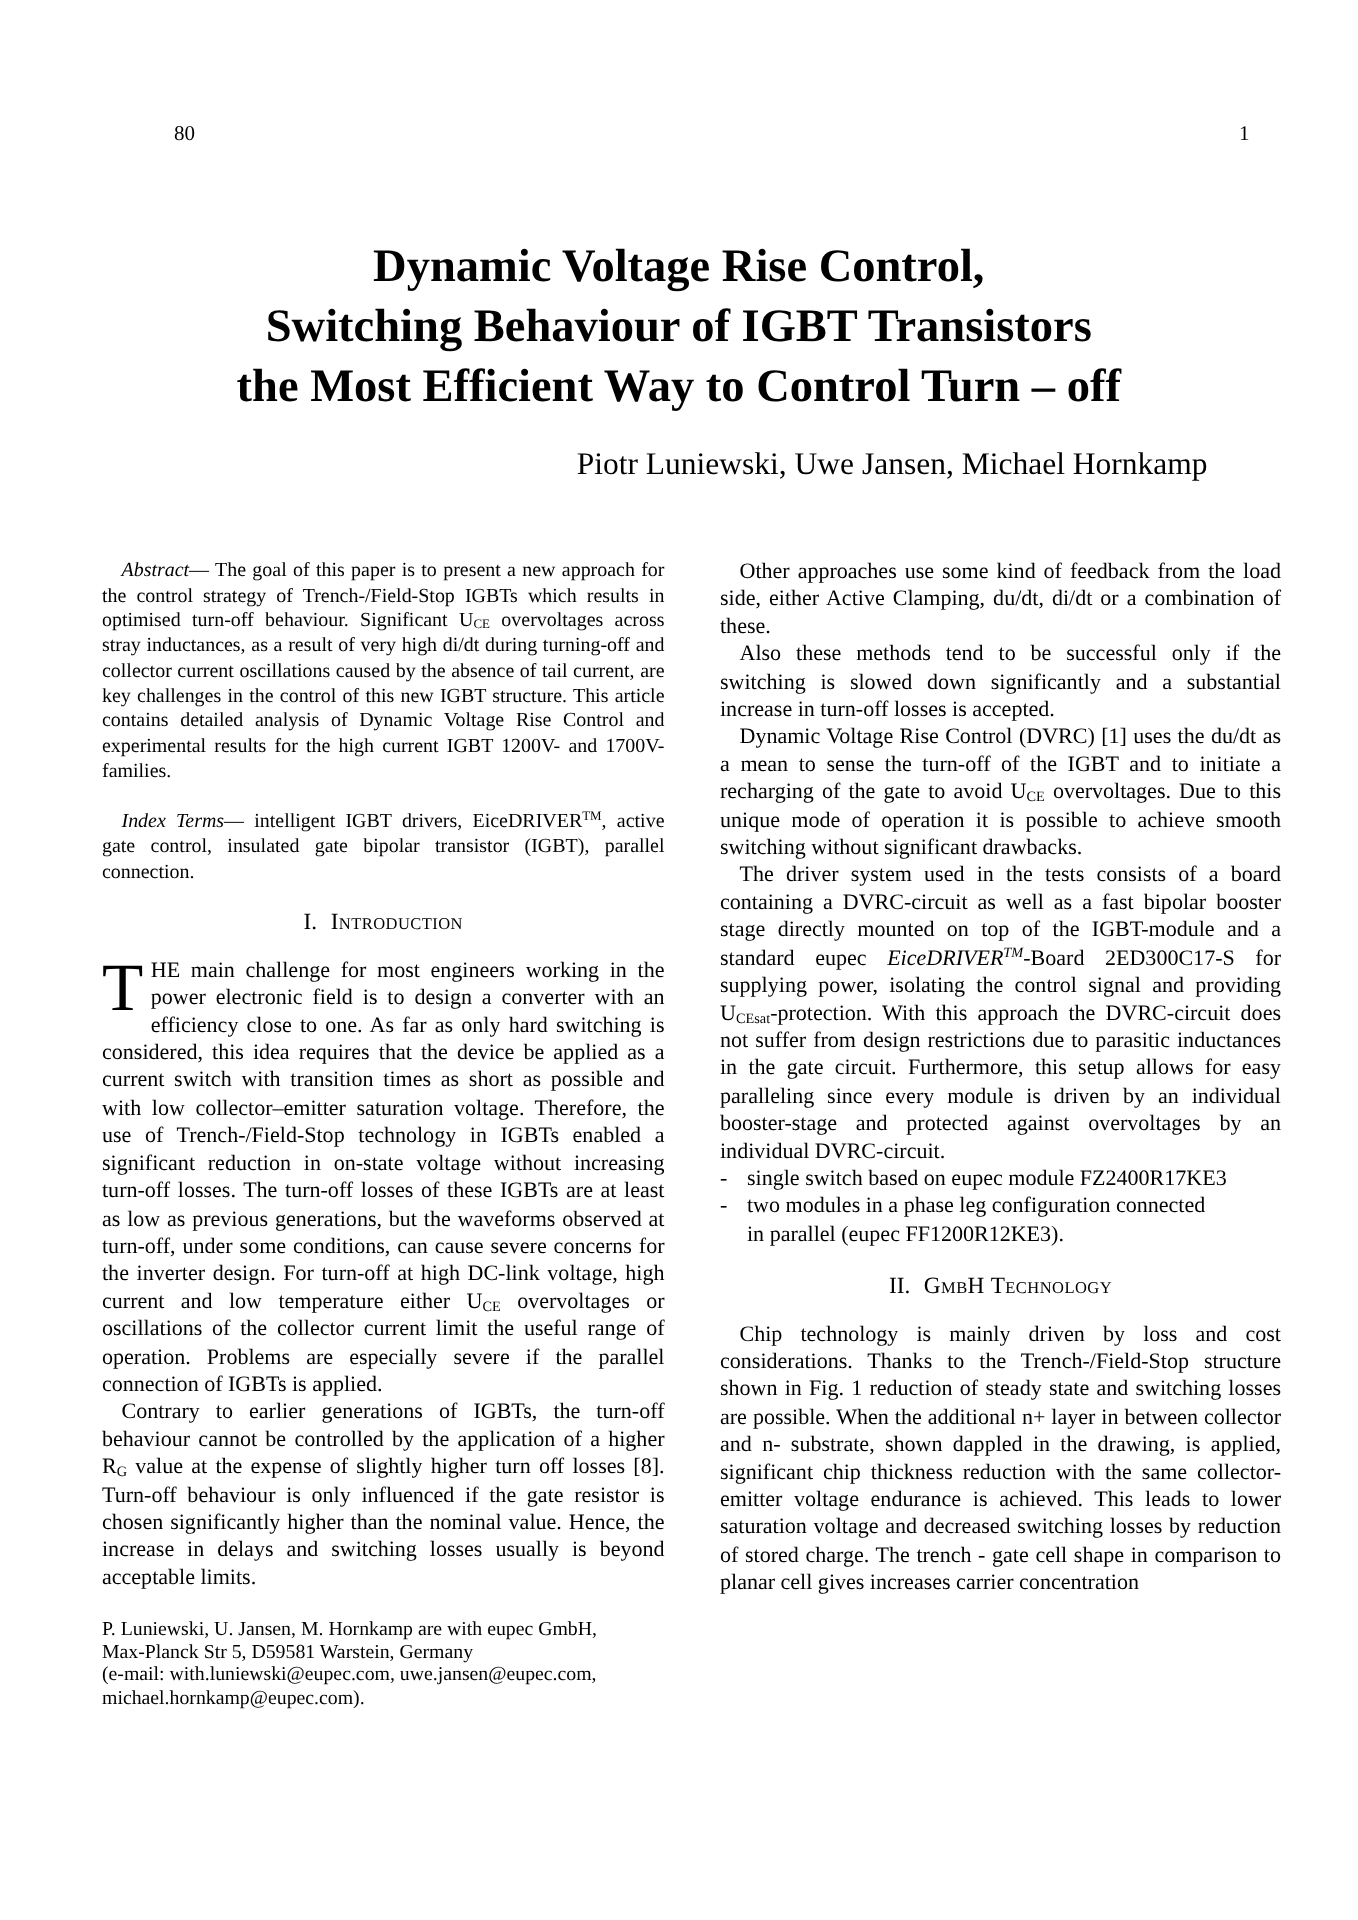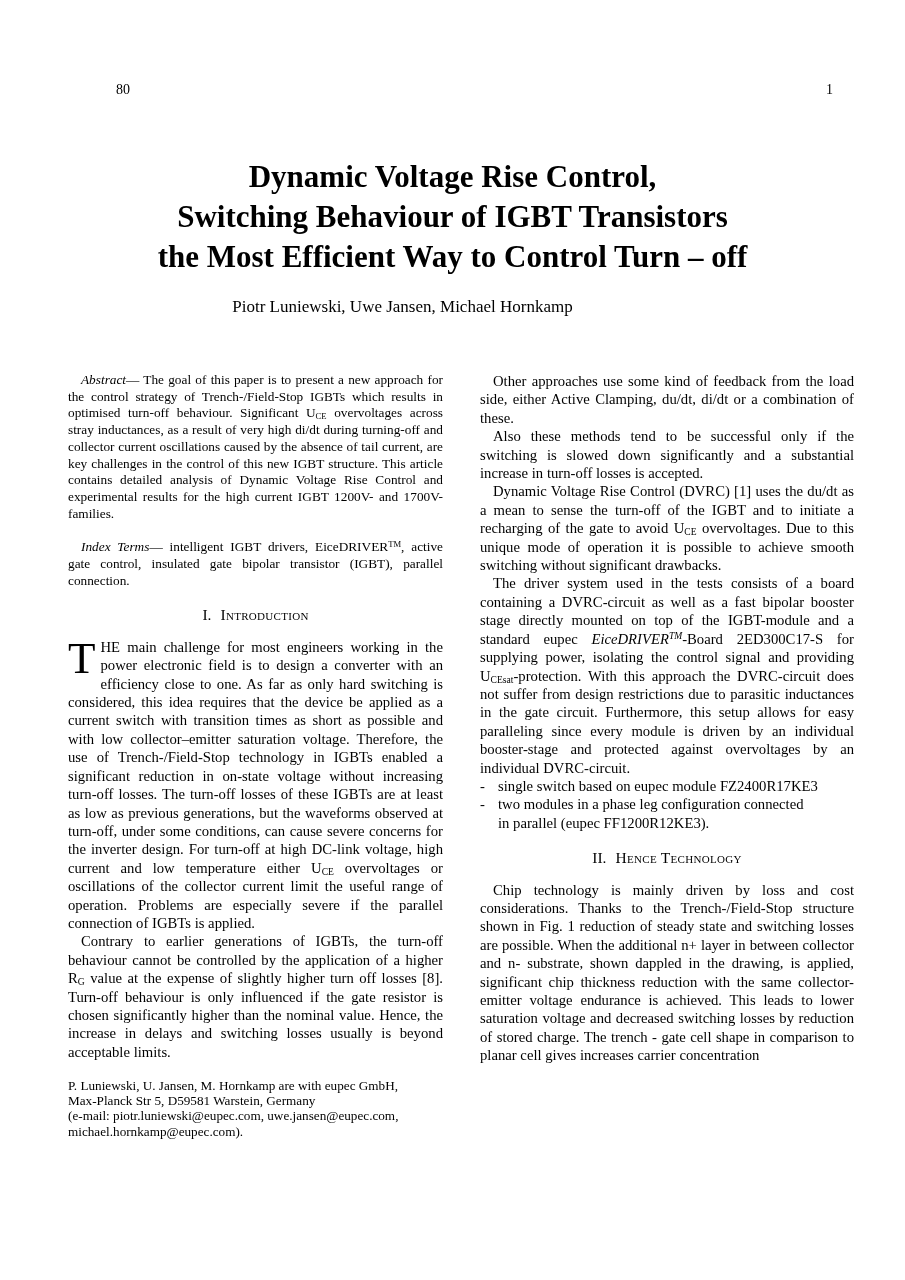--- a/index.html
+++ b/index.html
@@ -8,21 +8,21 @@
     font-family:"Liberation Serif", serif;position:relative;overflow:hidden;
   }
   .pagenum{position:absolute;top:82px;font-size:14px;}
   .pagenum.left{left:84px;margin-left:32px;}
   .pagenum.right{left:826px;}
   .title{
     position:absolute;top:143px;left:0;width:905px;text-align:center;
     font-size:31px;font-weight:bold;line-height:40px;margin-top:14px;
   }
   .authors{
-    position:absolute;top:297px;left:0;width:805px;text-align:center;font-size:17px;
+    position:absolute;top:297px;left:0;width:805px;text-align:right;font-size:21px;
   }
   .col{position:absolute;top:372px;font-size:14.7px;line-height:18.4px;text-align:justify;}
   .col-left{left:68px;width:375px;}
   .col-right{left:480px;width:374px;}
   p{margin:0;text-indent:13px;}
   .abstract, .indexterms{
     font-weight:normal;font-size:13.3px;line-height:16.7px;
   }
   .indexterms{margin-top:17px;}
   i.lead{font-style:italic;}
@@ -73,21 +73,21 @@
 
   <p style="text-indent:0;">
     <span class="dropcap">T</span><span><span>HE main challenge for most engineers working in the power electronic field is to design a converter with an efficiency close to one. As far as only hard switching is considered, this idea requires that the device be applied as a current switch with transition times as short as possible and with low collector–emitter saturation voltage. Therefore, the use of Trench-/Field-Stop technology in IGBTs enabled a significant reduction in on-state voltage without increasing turn-off losses. The turn-off losses of these IGBTs are at least as low as previous generations, but the waveforms observed at turn-off, under some conditions, can cause severe concerns for the inverter design. For turn-off at high DC-link voltage, high current and low temperature either U</span><sub>CE</sub><span> overvoltages or oscillations of the collector current limit the useful range of operation. Problems are especially severe if the parallel connection of IGBTs is applied.</span></span>
   </p>
   <p><span>Contrary to earlier generations of IGBTs, the turn-off behaviour cannot be controlled by the application of a higher R</span><sub>G</sub><span> value at the expense of slightly higher turn off losses [8]. Turn-off behaviour is only influenced if the gate resistor is chosen significantly higher than the nominal value. Hence, the increase in delays and switching losses usually is beyond acceptable limits.</span></p>
 </div>
 
 <div class="footnote">
   <div>P. Luniewski, U. Jansen, M. Hornkamp are with eupec GmbH,</div>
   <div>Max-Planck Str 5, D59581 Warstein, Germany</div>
-  <div>(e-mail: piotr.luniewski@eupec.com, uwe.jansen@eupec.com,</div>
+  <div>(e-mail: with.luniewski@eupec.com, uwe.jansen@eupec.com,</div>
   <div>michael.hornkamp@eupec.com).</div>
 </div>
 
 <div class="col col-right">
   <p>Other approaches use some kind of feedback from the load side, either Active Clamping, du/dt, di/dt or a combination of these.</p>
   <p>Also these methods tend to be successful only if the switching is slowed down significantly and a substantial increase in turn-off losses is accepted.</p>
   <p><span>Dynamic Voltage Rise Control (DVRC) [1] uses the du/dt as a mean to sense the turn-off of the IGBT and to initiate a recharging of the gate to avoid U</span><sub>CE</sub><span> overvoltages. Due to this unique mode of operation it is possible to achieve smooth switching without significant drawbacks.</span></p>
   <p><span>The driver system used in the tests consists of a board containing a DVRC-circuit as well as a fast bipolar booster stage directly mounted on top of the IGBT-module and a standard eupec </span><i class="lead">EiceDRIVER</i><sup class="it">TM</sup><span>-Board 2ED300C17-S for supplying power, isolating the control signal and providing U</span><sub>CEsat</sub><span>-protection. With this approach the DVRC-circuit does not suffer from design restrictions due to parasitic inductances in the gate circuit. Furthermore, this setup allows for easy paralleling since every module is driven by an individual booster-stage and protected against overvoltages by an individual DVRC-circuit.</span></p>
 
   <div class="bullets">
@@ -100,17 +100,17 @@
     <div class="bullet">
       <span class="marker">-</span>
       <div class="btext">
         <div>two modules in a phase leg configuration connected</div>
         <div>in parallel (eupec FF1200R12KE3).</div>
       </div>
     </div>
   </div>
 
   <div class="sec-head">
-    <span class="num">II.</span><span class="sc">Hence Technology</span>
+    <span class="num">II.</span><span class="sc">GmbH Technology</span>
   </div>
 
   <p>Chip technology is mainly driven by loss and cost considerations. Thanks to the Trench-/Field-Stop structure shown in Fig. 1 reduction of steady state and switching losses are possible. When the additional n+ layer in between collector and n- substrate, shown dappled in the drawing, is applied, significant chip thickness reduction with the same collector-emitter voltage endurance is achieved. This leads to lower saturation voltage and decreased switching losses by reduction of stored charge. The trench - gate cell shape in comparison to planar cell gives increases carrier concentration</p>
 </div>
 
 </body></html>

